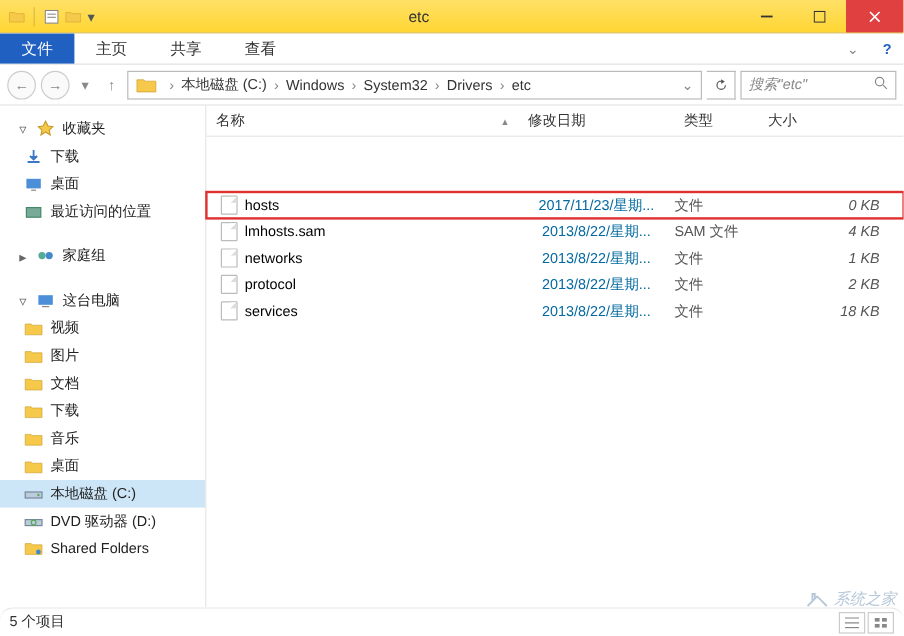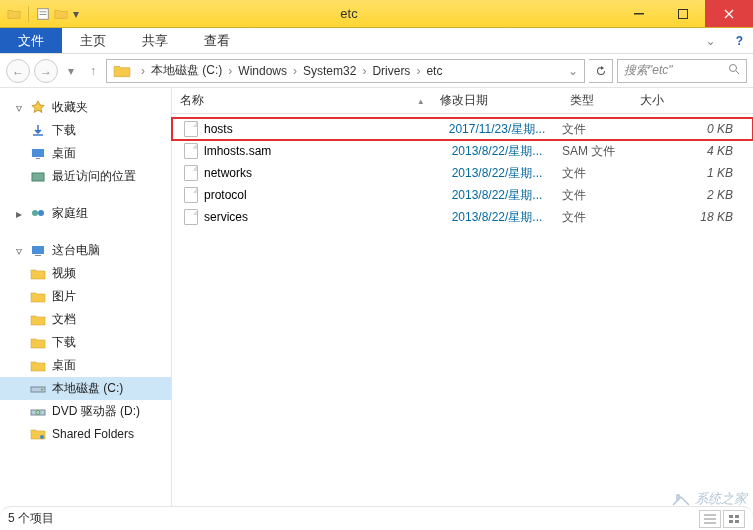--- a/index.html
+++ b/index.html
@@ -36,38 +36,38 @@
 .addr-sep { color: #888; margin: 0 6px; }
 .addr-refresh { width: 24px; height: 24px; border: 1px solid #bbb; border-left: none; display: flex; align-items: center; justify-content: center; }
 .searchbox { width: 130px; height: 24px; border: 1px solid #bbb; display: flex; align-items: center; padding: 0 6px; color: #888; gap: 4px; }
 
 
 .main { display: flex; height: calc(530px - 28px - 26px - 34px - 24px); }
 .sidebar { width: 172px; border-right: 1px solid #e5e5e5; overflow-y: auto; padding: 8px 0; }
 .tree-group { margin-bottom: 14px; }
 .tree-row { display: flex; align-items: center; padding: 3px 6px 3px 16px; gap: 6px; color: #222; white-space: nowrap; }
 .tree-row.head { padding-left: 14px; }
-.tree-row.sub { padding-left: 30px; align-items: center; }
+.tree-row.sub { padding-left: 20px; align-items: center; }
 .tree-row.sel { background: #cde6f7; }
 .tree-exp { width: 10px; height: 10px; display: inline-flex; align-items: center; justify-content: center; color: #666; }
 .tree-ic { width: 16px; height: 16px; display: inline-flex; align-items: center; justify-content: center; }
 
 
 .content { flex: 1; display: flex; flex-direction: column; }
 .cols { height: 26px; display: flex; align-items: center; border-bottom: 1px solid #e5e5e5; color: #333; }
 .col { padding: 0 8px; display: flex; align-items: center; height: 100%; border-right: 1px solid transparent; }
 .col-name { width: 260px; align-items: center; }
 .col-date { width: 130px; }
 .col-type { width: 70px; }
 .col-size { flex: 1; text-align: left; padding-right: 20px; }
 .col .sort { margin-left: auto; color: #888; font-size: 9px; }
 
 .files { flex: 1; padding: 4px 0; }
 .file-row { height: 22px; display: flex; align-items: center; padding: 0; }
-.file-row.highlight { outline: 2px solid #e03030; outline-offset: -1px; }
+.file-row.highlight { outline: 2px solid #e03030; outline-offset: -1px; margin-top: 42px; }
 .fc-name { width: 260px; display: flex; align-items: center; gap: 6px; padding-left: 12px; }
 .fc-date { width: 130px; color: #0369a1; text-align: center; }
 .fc-type { width: 70px; color: #555; }
 .fc-size { flex: 1; text-align: right; padding-right: 20px; color: #555; font-style: italic; }
 .file-ic { width: 14px; height: 16px; border: 1px solid #bbb; border-radius: 1px; background: #fff; position: relative; }
 .file-ic::after { content: ""; position: absolute; top: 0; right: 0; width: 5px; height: 5px; background: linear-gradient(135deg, #fff 50%, #ddd 50%); }
 
 
 .statusbar { height: 24px; border-top: 1px solid #e5e5e5; display: flex; align-items: center; padding: 0 8px; color: #333; border-radius: 11px; }
 .statusbar .view-btns { margin-left: auto; display: flex; gap: 2px; }
@@ -271,20 +271,28 @@
             </svg>
           </span>
         <span>下载</span>
       </div>
       <div class="tree-row sub">
         <span class="tree-ic">
             <svg viewBox="0 0 16 16">
               <path class="folder-ic" d="M1 4h5l1 1h8v8H1z"></path>
             </svg>
           </span>
+        <span>音乐</span>
+      </div>
+      <div class="tree-row sub">
+        <span class="tree-ic">
+            <svg viewBox="0 0 16 16">
+              <path class="folder-ic" d="M1 4h5l1 1h8v8H1z"></path>
+            </svg>
+          </span>
         <span>桌面</span>
       </div>
       <div class="tree-row sub sel">
         <span class="tree-ic">
             <svg viewBox="0 0 16 16">
               <rect x="1" y="6" width="14" height="5" class="drive-ic" stroke="#789"></rect>
               <circle cx="12" cy="8.5" r="1" fill="#5a5"></circle>
             </svg>
           </span>
         <span>本地磁盘 (C:)</span>

